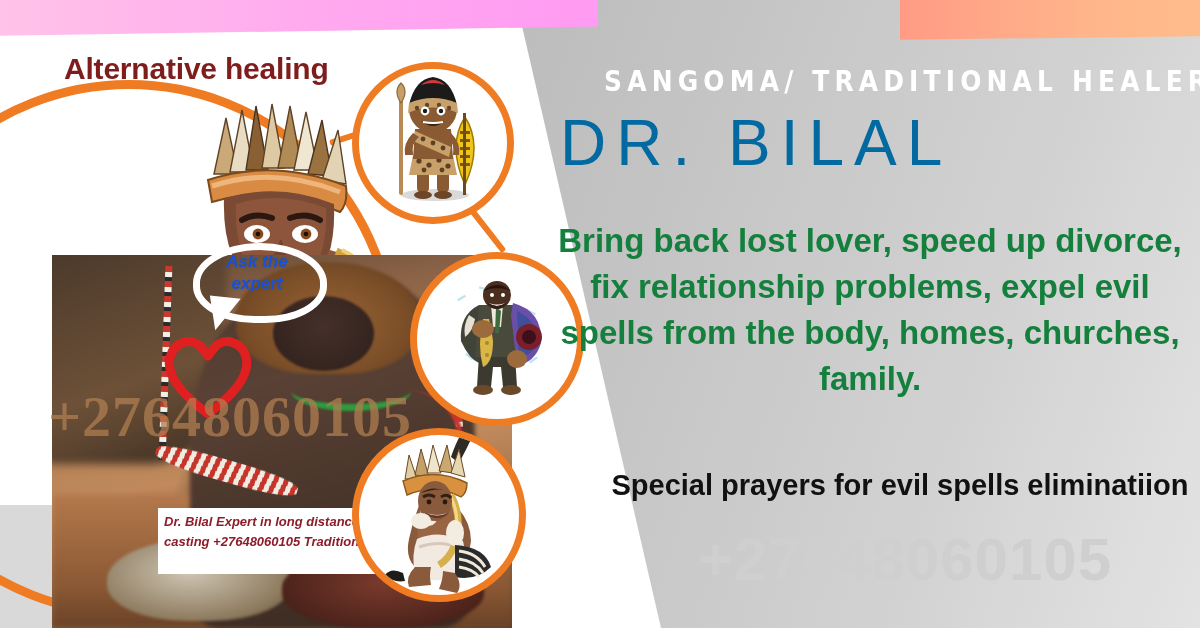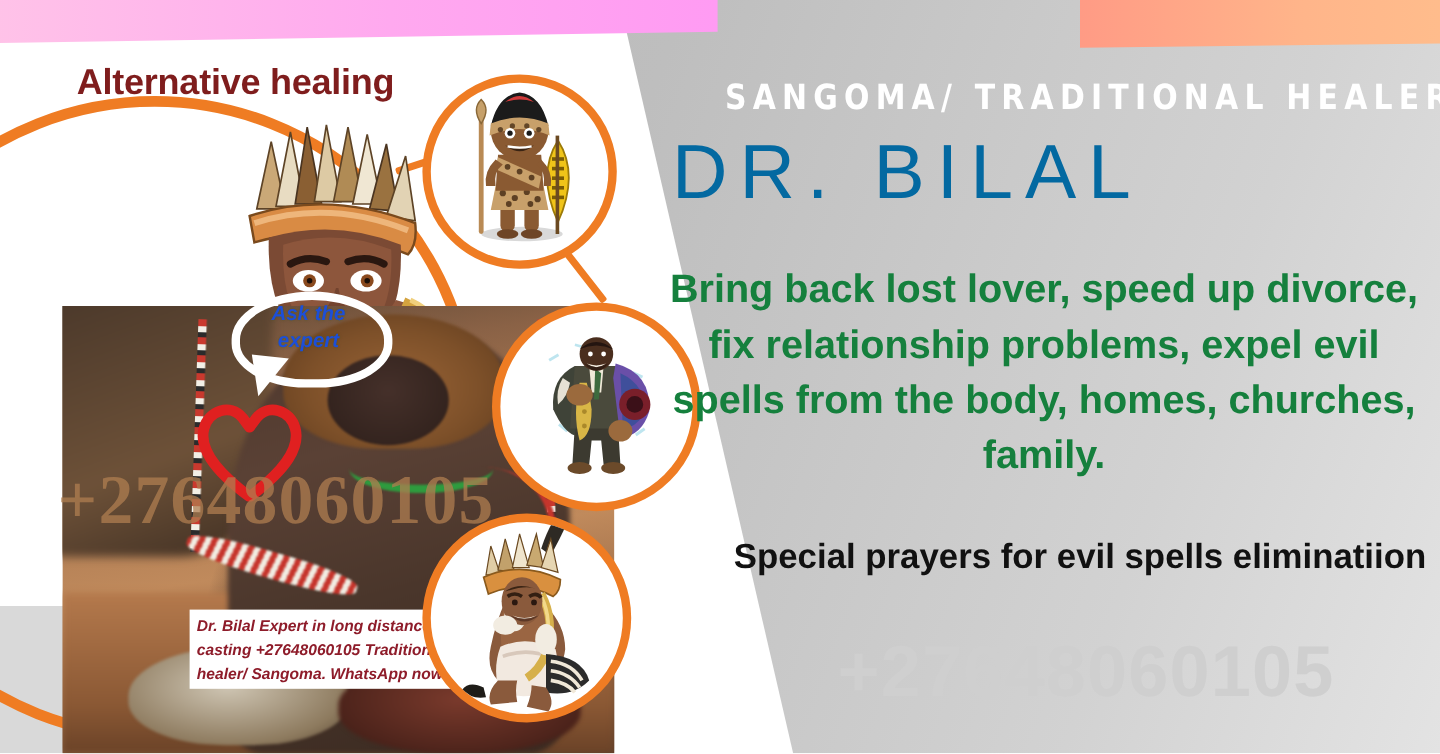--- a/index.html
+++ b/index.html
@@ -104,21 +104,21 @@
   .c3{left:352px;top:428px;width:160px;height:160px;}
 
   
   .kicker{position:absolute;left:560px;top:64px;width:630px;text-align:center;
     color:#ffffff;font-weight:700;font-size:29px;letter-spacing:6px;white-space:nowrap;
     font-family:"DejaVu Sans",sans-serif;transform:scaleX(0.86);transform-origin:center top;}
   .bigname{position:absolute;left:560px;top:106px;width:630px;
     color:#0369a1;font-weight:400;font-size:64px;letter-spacing:10px;white-space:nowrap;}
   .redcopy{position:absolute;left:545px;top:218px;width:650px;text-align:center;
     color:#15803d;font-weight:700;font-size:33px;line-height:46px;}
-  .blackcopy{position:absolute;left:610px;top:443px;width:580px;text-align:center;
+  .blackcopy{position:absolute;left:610px;top:464px;width:580px;text-align:center;
     color:#111;font-weight:700;font-size:29px;line-height:42px;}
   .ghostnum{position:absolute;left:610px;top:525px;width:590px;text-align:center;
     color:#cfcfcf;font-weight:700;font-size:60px;letter-spacing:1px;white-space:nowrap;}
 </style>
 </head>
 <body>
 
 <div id="poster">
 
   <div class="gray-panel"></div>
@@ -200,21 +200,20 @@
 
   <div class="bubble-tail"></div>
   <div class="bubble"></div>
   <div class="bubble-text">Ask the expert</div>
 
   <div class="wm">+27648060105</div>
 
   <div class="caption">
     <span>Dr. Bilal Expert in long distance</span>
     <span>casting +27648060105 Traditional</span>
-    <span>healer/ Sangoma. WhatsApp now</span>
   </div>
 
   <div class="circ c1">
     <svg viewBox="0 0 148 148" width="148" height="148">
       <ellipse cx="76" cy="126" rx="34" ry="6" fill="#d9d9d9"></ellipse>
 
       <rect x="40" y="28" width="4" height="98" rx="2" fill="#b98a54"></rect>
       <path d="M42 14 Q50 22 42 34 Q34 22 42 14 Z" fill="#c6a06a" stroke="#8a6838" stroke-width="1.2"></path>
 
       <path d="M106 48 Q124 76 106 116 Q88 76 106 48 Z" fill="#f0c419" stroke="#9c7a08" stroke-width="1.5"></path>

